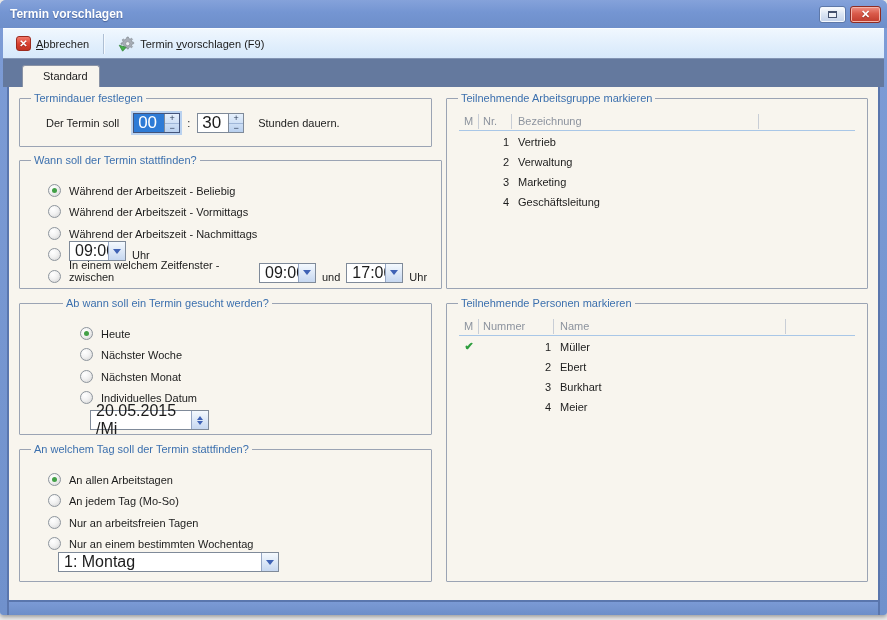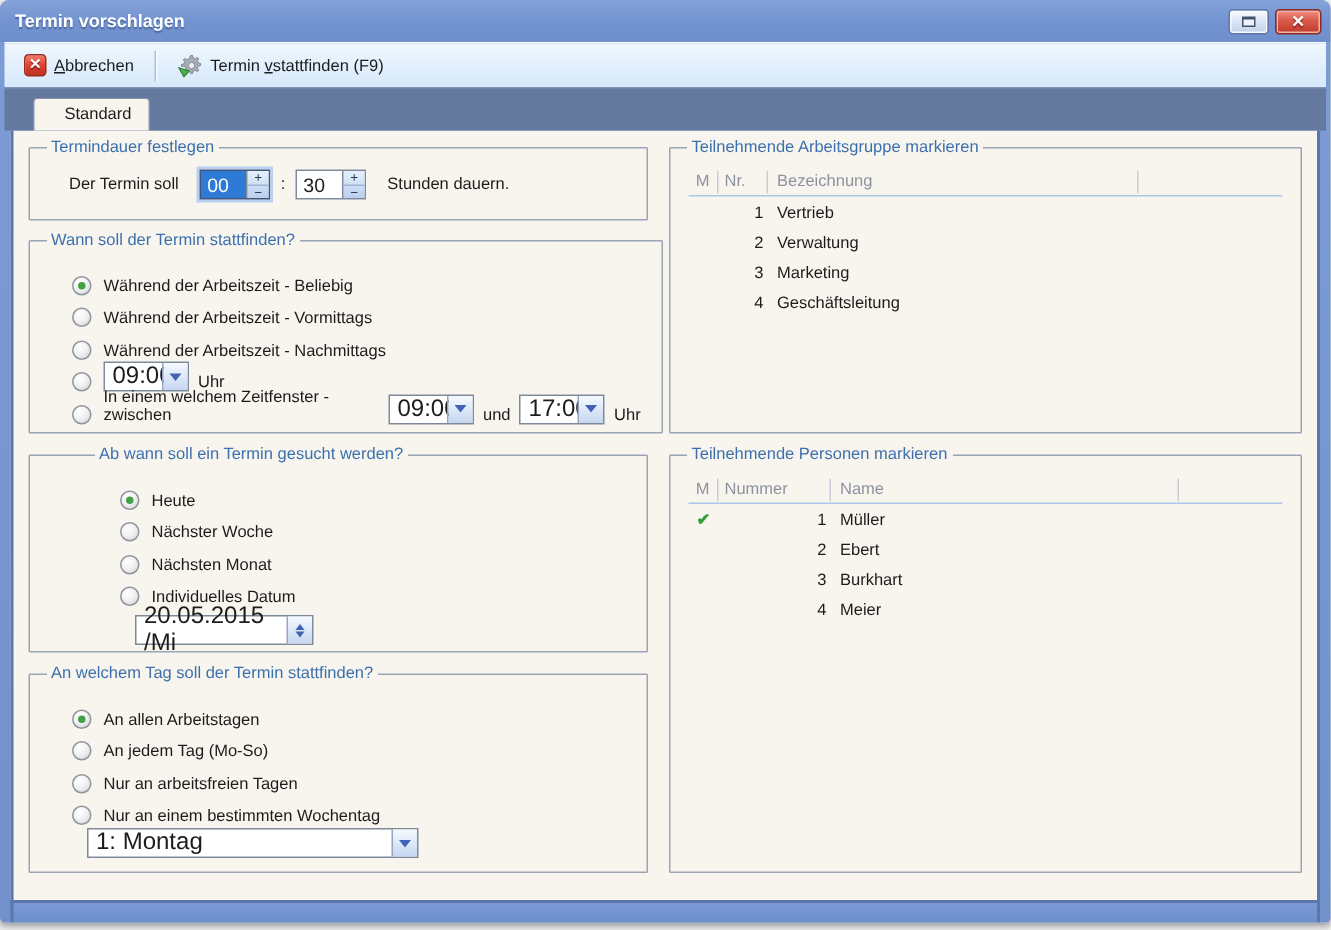--- a/index.html
+++ b/index.html
@@ -104,21 +104,21 @@
   fieldset.grp legend {
     color: #3c70ae; padding: 0 3px; margin-left: 3px; font-size: 11px;
   }
   
   .durrow { display:flex; align-items:center; margin: 9px 0 0 18px; }
   .spinedit {
     display:inline-flex; height:20px;
     border:1px solid #7f8a99; background:#fff; align-items:stretch;
   }
   .spinedit .spinval {
-    width:30px; display:flex; align-items:center; padding-left:4px; font-size:13px;
+    width:30px; display:flex; align-items:center; padding-left:4px; font-size:17px;
   }
   .spinedit.focused {
     border:1px solid #44547a;
     box-shadow: 0 0 0 2px #b9d1ef;
   }
   .spinedit.focused .spinval { background:#2e7bd6; color:#fff; }
   .spinbtns {
     width:15px; display:flex; flex-direction:column;
     border-left:1px solid #7f8a99;
     background: linear-gradient(#e6f0fc, #b9d0ef);
@@ -202,21 +202,21 @@
     <div class="toolbtn">
       <span class="icon-gear">
         <svg viewBox="0 0 17 16" width="17" height="16">
           <g fill="#a7adb6" stroke="#7e848c" stroke-width="0.6">
             <path d="M9 1 l1.4 0 .3 1.5 1.5.6 1.3-.9 1 1-0.9 1.3.6 1.5 1.5.3 0 1.4-1.5.3-.6 1.5.9 1.3-1 1-1.3-.9-1.5.6-.3 1.5-1.4 0-.3-1.5-1.5-.6-1.3.9-1-1 .9-1.3-.6-1.5L3 8.4 3 7l1.5-.3.6-1.5L4.2 3.9l1-1 1.3.9 1.5-.6z"></path>
           </g>
           <circle cx="9.7" cy="7.7" r="2.1" fill="#edeff2" stroke="#7e848c" stroke-width="0.6"></circle>
           <path d="M1.2 9.2 L8.2 11.4 L4.6 15.2 Z" fill="#47b04b" stroke="#2f7f33" stroke-width="0.7"></path>
         </svg>
       </span>
-      <span><span>Termin </span><span class="u">v</span><span>stattfinden (F9)</span></span>
+      <span><span>Termin </span><span class="u">v</span><span>vorschlagen (F9)</span></span>
     </div>
   </div>
 
   <div class="tabband">
     <div class="tab">Standard</div>
   </div>
 
   <div class="content">
 
     <div class="col left">

